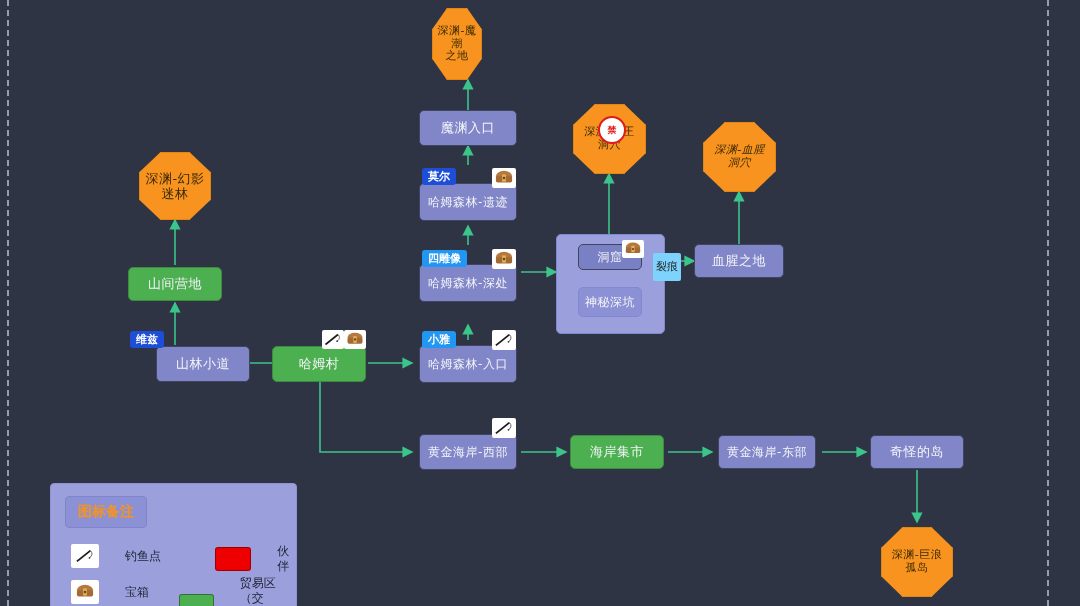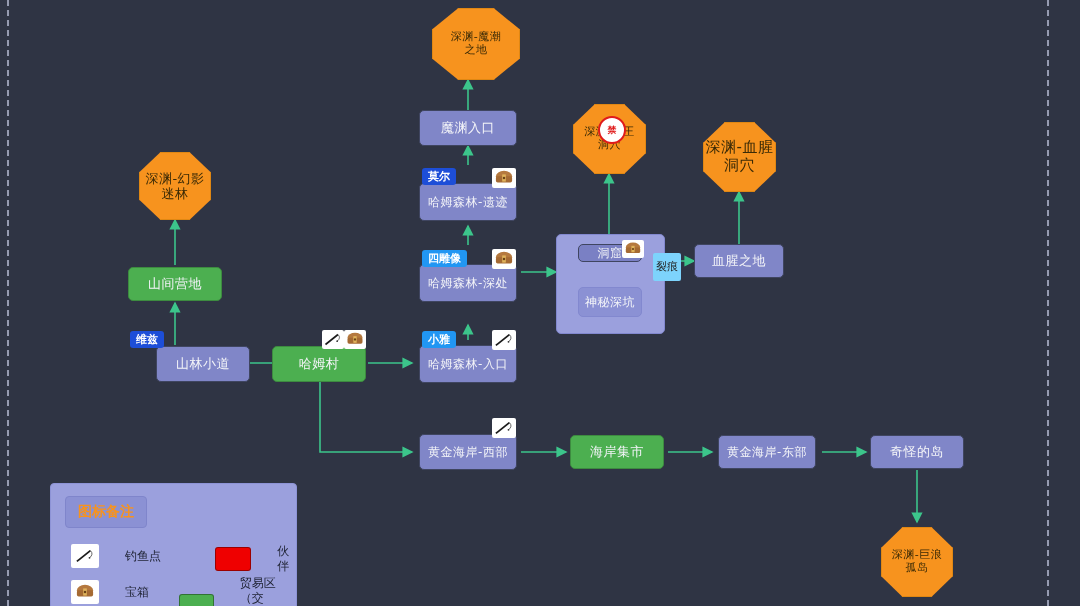--- a/index.html
+++ b/index.html
@@ -92,21 +92,21 @@
 
       <path d="M521,452 L566,452"></path>
       <path d="M668,452 L712,452"></path>
       <path d="M822,452 L866,452"></path>
       <path d="M917,470 L917,522"></path>
     </g>
   </svg>
 
   <div class="group" style="left:556px;top:234px;width:107px;height:98px;"></div>
 
-  <div class="node oct" style="left:432px;top:8px;width:88px;height:72px;font-size:11px;white-space:pre-line;">深渊-魔潮
+  <div class="node oct" style="left:432px;top:8px;width:50px;height:72px;font-size:11px;white-space:pre-line;">深渊-魔潮
 之地</div>
 
   <div class="node rect purple" style="left:419px;top:110px;width:98px;height:36px;font-size:13px;">魔渊入口</div>
 
   <div class="node rect purple" style="left:419px;top:183px;width:98px;height:38px;font-size:12px;">哈姆森林-遗迹</div>
   <div class="badge red" style="left:422px;top:168px;">莫尔</div>
   <div class="icon" style="left:492px;top:168px;width:24px;height:20px;">
     <svg viewBox="0 0 24 20" width="22" height="18">
         <ellipse cx="12" cy="8" rx="9" ry="6" fill="#b5793f"></ellipse>
         <rect x="3" y="8" width="18" height="7" rx="2" fill="#a56a33"></rect>
@@ -160,24 +160,24 @@
         <circle cx="12" cy="10" r="1.4" fill="#6b4318"></circle>
       </svg>
   </div>
 
   <div class="node oct" style="left:573px;top:104px;width:73px;height:70px;font-size:11px;white-space:pre-line;">深渊-女王
 洞穴</div>
   <div style="position:absolute;left:598px;top:116px;width:24px;height:24px;border-radius:50%;
               background:#fff;border:2px solid #e01b1b;display:flex;align-items:center;
               justify-content:center;font-size:9px;color:#e01b1b;font-weight:bold;">禁</div>
 
-  <div class="node oct" style="left:703px;top:122px;width:73px;height:70px;font-size:15px;white-space:pre-line;">深渊-血腥
+  <div class="node oct" style="left:703px;top:122px;width:73px;height:70px;font-size:11px;white-space:pre-line;font-style:italic;">深渊-血腥
 洞穴</div>
 
-  <div class="node rect purple" style="left:578px;top:244px;width:64px;height:18px;font-size:12px;background:#7a80c4;">洞窟</div>
+  <div class="node rect purple" style="left:578px;top:244px;width:64px;height:26px;font-size:12px;background:#7a80c4;">洞窟</div>
   <div class="icon" style="left:622px;top:240px;width:22px;height:18px;">
     <svg viewBox="0 0 24 20" width="20" height="16">
         <ellipse cx="12" cy="8" rx="9" ry="6" fill="#b5793f"></ellipse>
         <rect x="3" y="8" width="18" height="7" rx="2" fill="#a56a33"></rect>
         <rect x="10" y="6" width="4" height="8" fill="#e0b35c"></rect>
         <circle cx="12" cy="10" r="1.4" fill="#6b4318"></circle>
       </svg>
   </div>
 
   <div class="node rect purple" style="left:578px;top:287px;width:64px;height:30px;font-size:12px;background:#8b91d4;border-color:#8288cf;">神秘深坑</div>

